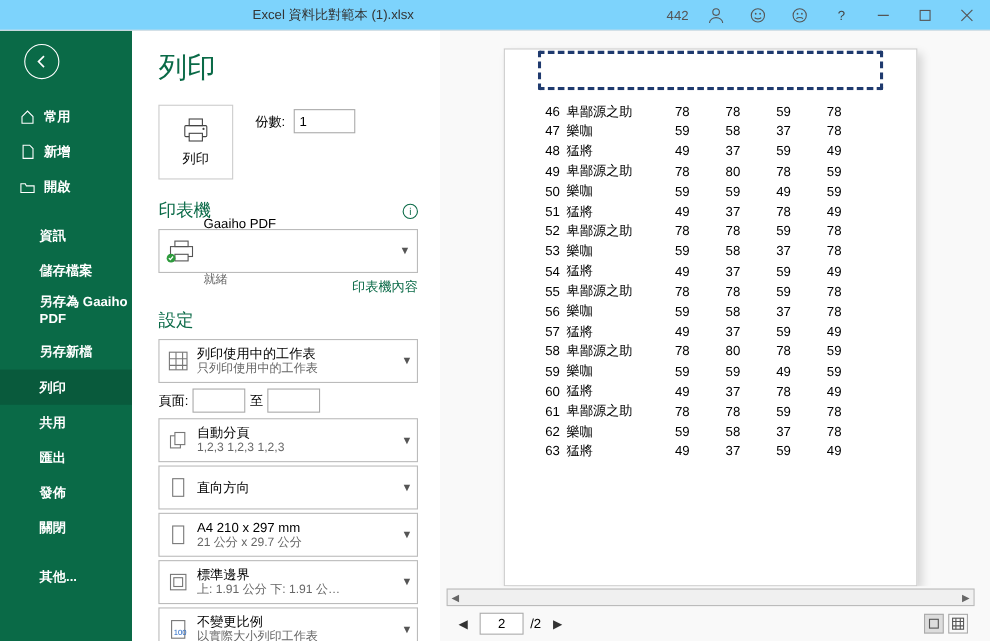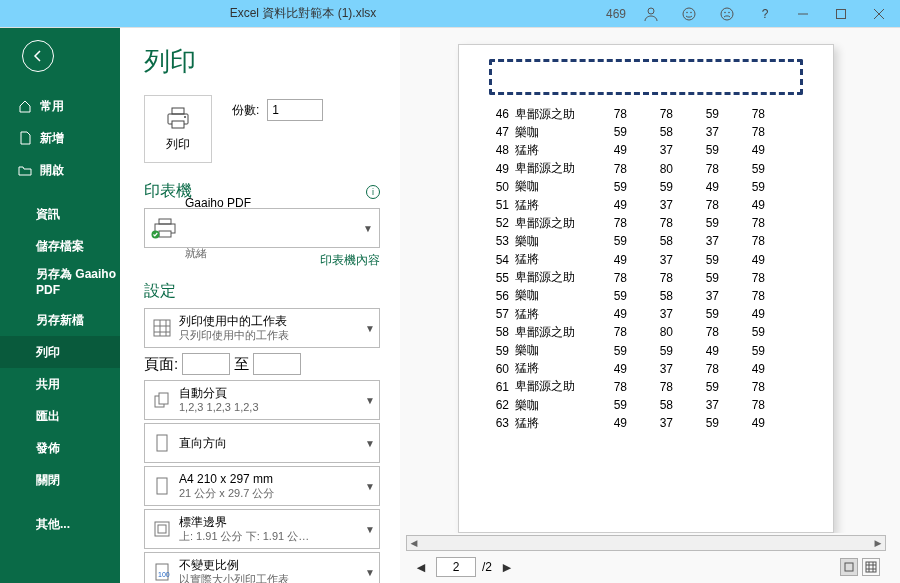--- a/index.html
+++ b/index.html
@@ -44,26 +44,26 @@
 .link-right { text-align: right; color: #0a6a47; font-size: 12px; margin-bottom: 12px; cursor: pointer; }
 
 .setting-row { border: 1px solid #bbb; height: 40px; display: flex; align-items: center; padding: 0 4px; margin-bottom: 3px; cursor: pointer; background: #fff; }
 .setting-row .ic { width: 26px; display: flex; align-items: center; justify-content: center; }
 .setting-row .txt { flex: 1; padding-left: 4px; line-height: 1.2; }
 .setting-row .txt .t1 { font-size: 12px; }
 .setting-row .txt .t2 { font-size: 11px; color: #666; }
 .setting-row .drop { font-size: 10px; color: #555; }
 
 .page-row { display: flex; align-items: center; gap: 4px; height: 26px; margin-bottom: 3px; }
-.page-row label { font-size: 15px; }
+.page-row label { font-size: 12px; }
 .page-row input { width: 48px; height: 22px; border: 1px solid #aaa; font-size: 12px; padding: 0 3px; }
 
 .preview { flex: 1; background: #f9f9f9; display: flex; flex-direction: column; padding: 12px 14px 0 6px; overflow: hidden; }
 .preview-page-wrap { flex: 1; overflow: auto; display: flex; justify-content: center; }
-.preview-page { width: 376px; background: #fff; border: 1px solid #ccc; box-shadow: 4px 4px 8px rgba(0,0,0,0.15); padding: 14px 30px; position: relative; margin-top: 4px; }
+.preview-page { width: 376px; background: #fff; border: 1px solid #ccc; box-shadow: 4px 4px 8px rgba(0,0,0,0.15); padding: 1px 30px; position: relative; margin-top: 4px; }
 .dashed-box { border: 3px dashed #1f3a6e; height: 36px; border-radius: 2px; margin-bottom: 10px; }
 .data-table { font-size: 12px; }
 .data-table .row { display: flex; height: 18.2px; align-items: center; }
 .data-table .row .c1 { width: 26px; text-align: right; padding-right: 6px; }
 .data-table .row .c2 { width: 72px; }
 .data-table .row .cn { width: 46px; text-align: right; padding-right: 6px; }
 
 .hscroll { height: 16px; border: 1px solid #bbb; background: #f0f0f0; margin-top: 2px; display: flex; align-items: center; }
 .hscroll .arr { width: 14px; text-align: center; font-size: 9px; color: #666; cursor: pointer; }
 .hscroll .track { flex: 1; }
@@ -75,21 +75,21 @@
 .preview-footer .zoom { display: flex; gap: 4px; }
 .preview-footer .zoom .zbtn { width: 18px; height: 18px; border: 1px solid #aaa; cursor: pointer; display: flex; align-items: center; justify-content: center; }
 .preview-footer .zoom .zbtn.active { background: #ddd; }
 </style>
 </head>
 <body>
 
 <div class="titlebar">
   <div class="title">Excel 資料比對範本 (1).xlsx</div>
   <div class="right">
-    <span class="num">469</span>
+    <span class="num">442</span>
     <div class="tbtn">
         <svg width="16" height="16" viewBox="0 0 16 16">
           <circle cx="8" cy="5" r="3" fill="none" stroke="#555"></circle>
           <path d="M2 15c0-3 3-5 6-5s6 2 6 5" fill="none" stroke="#555"></path>
         </svg>
       </div>
     <div class="tbtn">
         <svg width="16" height="16" viewBox="0 0 16 16">
           <circle cx="8" cy="8" r="6" fill="none" stroke="#555"></circle>
           <circle cx="6" cy="6.5" r="0.8" fill="#555"></circle>

